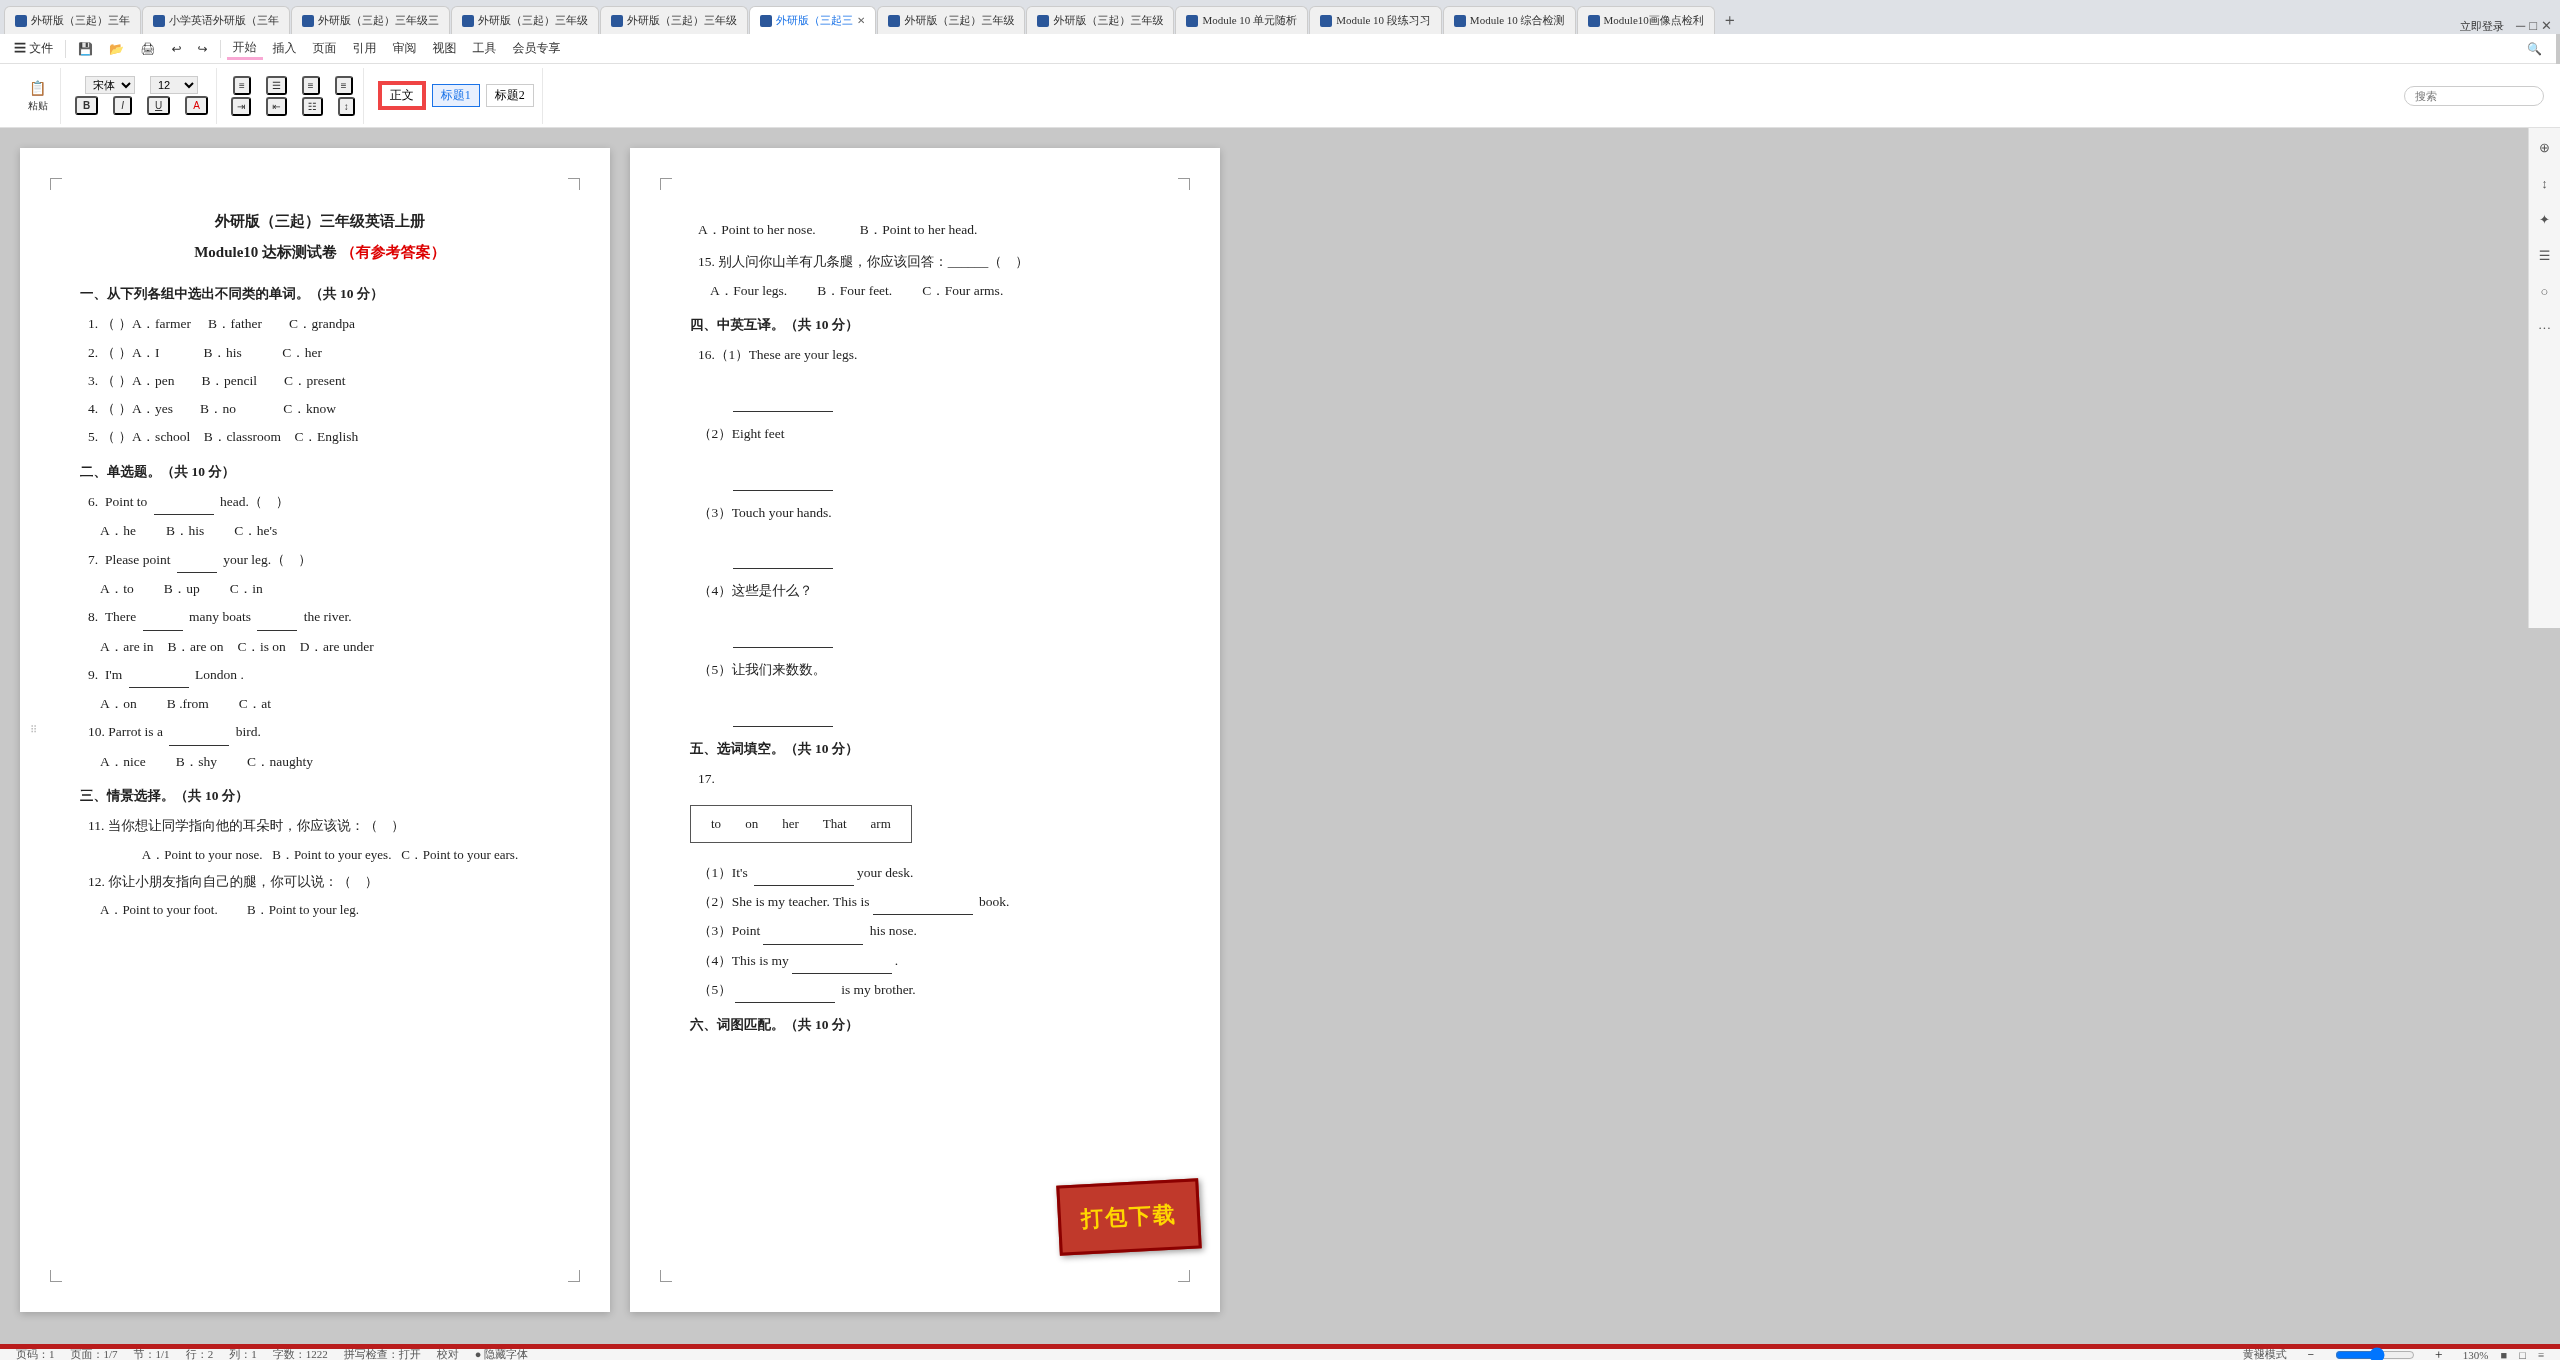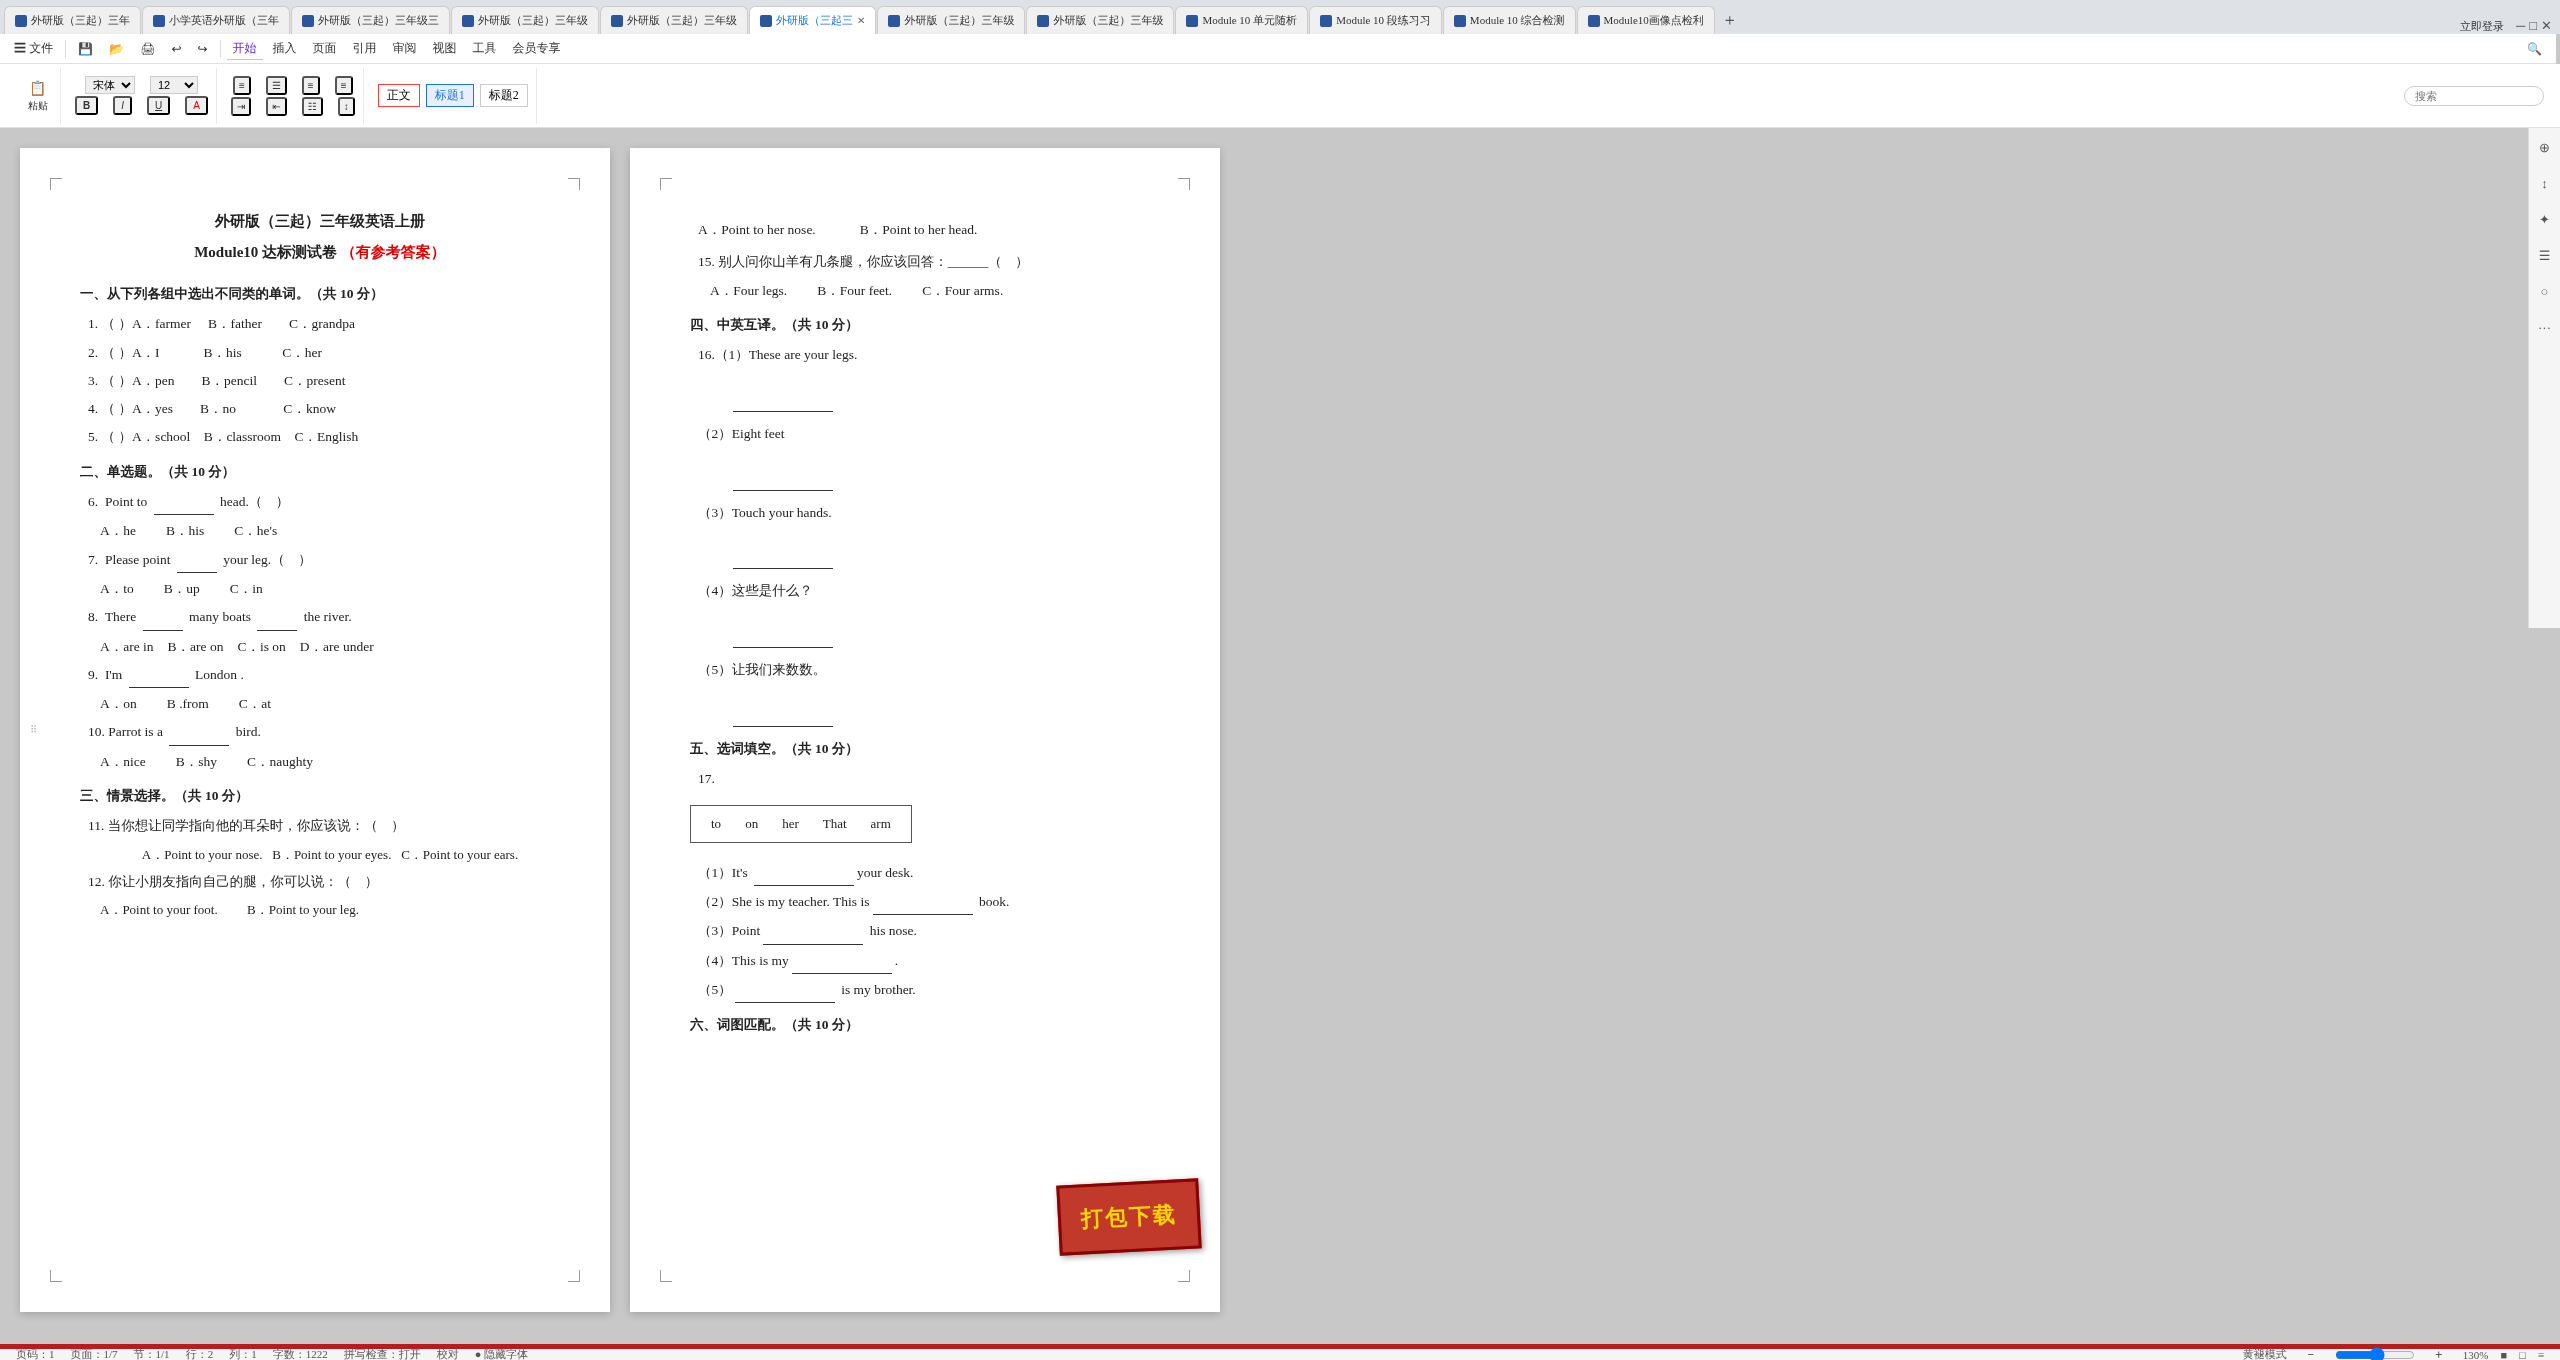--- a/index.html
+++ b/index.html
@@ -95,22 +95,22 @@
       height: 22px;
       padding: 0 6px;
       font-size: 12px;
       color: #333;
       background: transparent;
       border: none;
       cursor: pointer;
       white-space: nowrap;
     }
     .toolbar-btn.active {
-      color: #6d28d9;
-      border-bottom: 1px solid #f9a8d4;
+      color: #404040;
+      border-bottom: 3px solid #f9a8d4;
     }
     .toolbar-divider {
       width: 1px;
       height: 18px;
       background: #ddd;
       margin: 0 2px;
     }
     .toolbar-right {
       margin-left: auto;
       display: flex;
@@ -479,21 +479,21 @@
     </div>
     <div class="ribbon-btn-row">
       <button class="ribbon-btn">⇥</button>
       <button class="ribbon-btn">⇤</button>
       <button class="ribbon-btn">☷</button>
       <button class="ribbon-btn">↕</button>
     </div>
   </div>
   <div class="ribbon-group">
     <div style="display:flex;gap:6px;align-items:center;">
-      <div style="border:1px solid #ef4444;padding:2px 8px;font-size:12px;background:#fff;">正文</div>
+      <div style="border:4px solid #ef4444;padding:2px 8px;font-size:12px;background:#fff;">正文</div>
       <div style="border:1px solid #1a73e8;padding:2px 8px;font-size:12px;background:#e8f0fe;color:#1a73e8;">标题1</div>
       <div style="border:1px solid #ccc;padding:2px 8px;font-size:12px;">标题2</div>
     </div>
   </div>
   <div class="search-box">
     <input type="text" placeholder="搜索" style="">
   </div>
 </div>
 
 <div class="right-panel">

